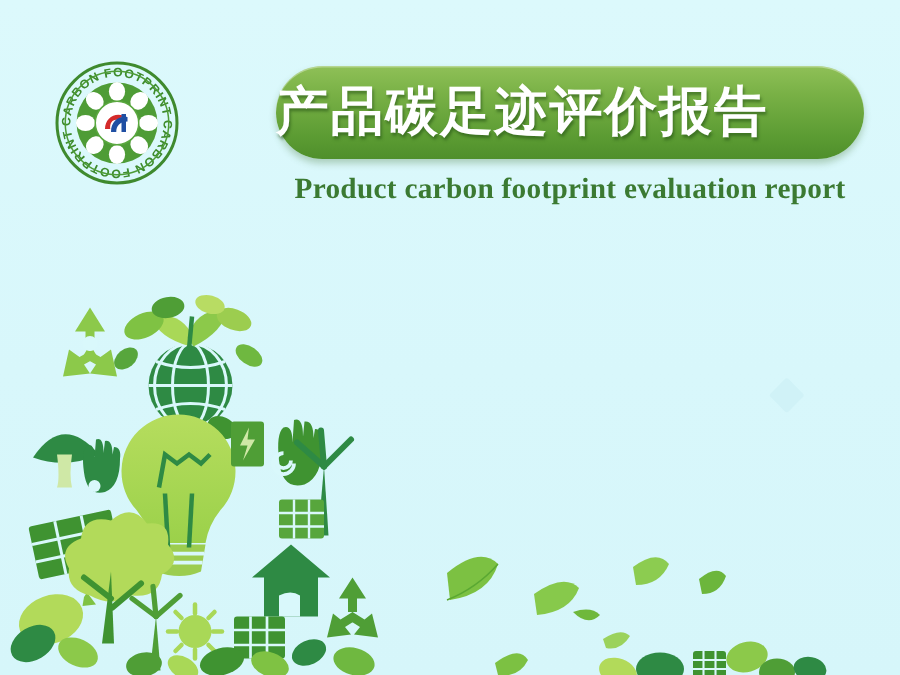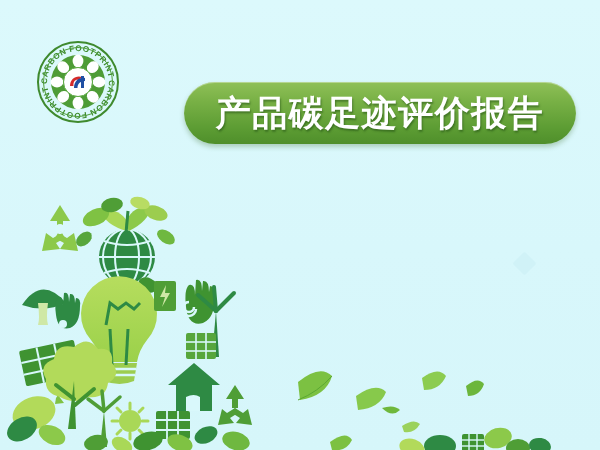--- a/index.html
+++ b/index.html
@@ -44,21 +44,21 @@
     background:#ffffff;border:1.6px solid #5aa83f;box-sizing:border-box;
     display:flex;align-items:center;justify-content:center;
   }
 
   
   #title-banner{
     position:absolute;left:184px;top:44px;width:392px;height:62px;
     border-radius:31px;
     background:linear-gradient(180deg,#8fc057 0%,#79b146 30%,#5c9c33 75%,#4f8f2b 100%);
     box-shadow:0 3px 5px rgba(60,110,40,.30), inset 0 1px 0 rgba(255,255,255,.35);
-    display:flex;align-items:center;justify-content:center;margin-top:38px;
+    display:flex;align-items:center;justify-content:flex-start;
   }
   #title-text{
     color:#ffffff;
     font-family:"DejaVu Sans","Liberation Sans",sans-serif;
     font-size:35px;font-weight:bold;letter-spacing:1.5px;
     text-shadow:1px 2px 2px rgba(35,80,20,.55);
     white-space:nowrap;line-height:1;
   }
   #subtitle{
     position:absolute;left:184px;top:116px;width:392px;text-align:center;
@@ -115,20 +115,21 @@
         <path d="M5 17 C5 10, 11 6, 17 8 L14 11 C10 10, 8 13, 8.5 17 Z" fill="#d42a2a"></path>
         <path d="M9 19 C9 12, 14 8, 20 9 L20 12 C15 12, 12.5 15, 12.5 19 Z" fill="#1f4fa3"></path>
         <path d="M16 7 L19 7 L19 19 L16 19 Z" fill="#1f4fa3"></path>
       </svg>
     </div>
   </div>
 
   <div id="title-banner">
     <span id="title-text">产品碳足迹评价报告</span>
   </div>
+  <div id="subtitle">Product carbon footprint evaluation report</div>
 
   <div id="watermark"></div>
 
   <svg id="eco-art" viewBox="0 0 360 265">
     <defs>
       <linearGradient id="bulbG" x1="0" y1="0" x2="0" y2="1">
         <stop offset="0%" stop-color="#b6dd5e"></stop>
         <stop offset="100%" stop-color="#9bd14a"></stop>
       </linearGradient>
     </defs>

